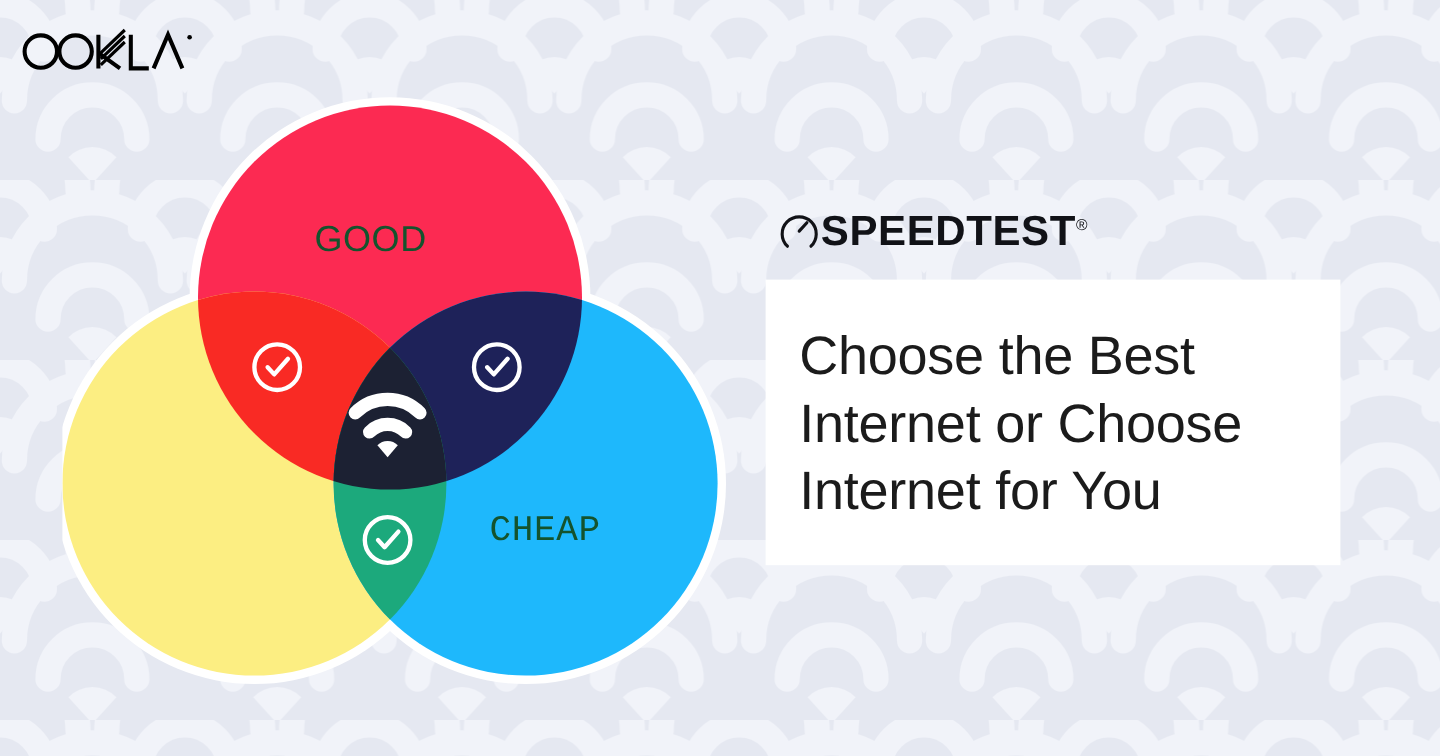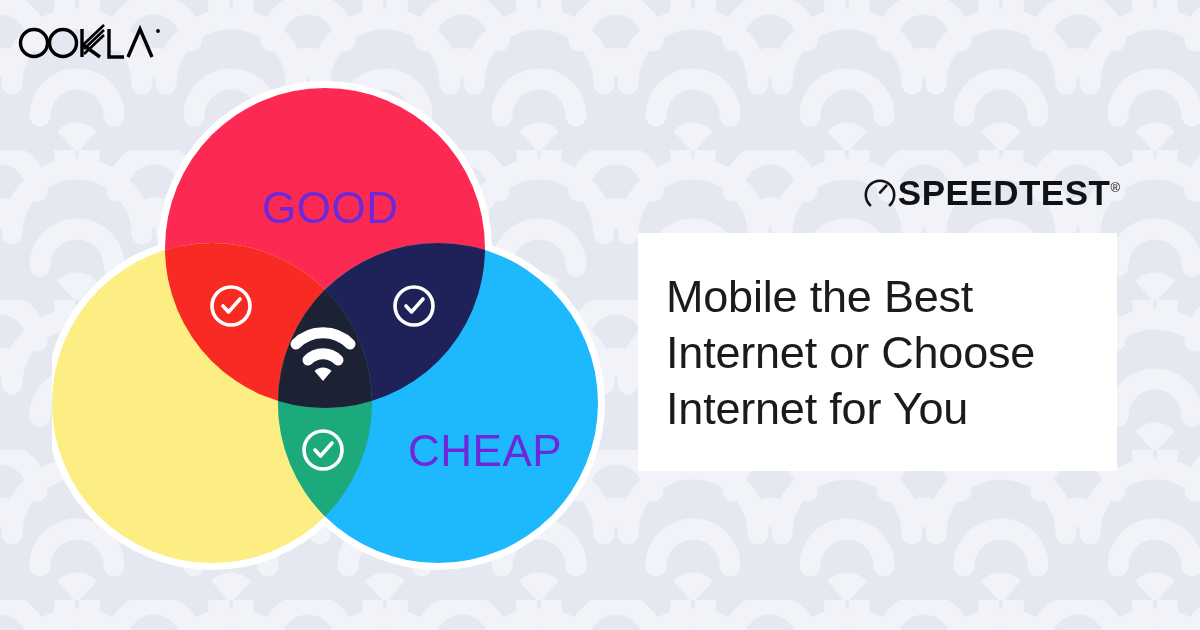--- a/index.html
+++ b/index.html
@@ -45,46 +45,45 @@
     left: 52px;
     top: 58px;
     width: 556px;
     height: 520px;
   }
 
   .venn-label {
     position: absolute;
     font-family: "Liberation Sans", sans-serif;
     font-weight: 400;
-    font-size: 44px;
+    font-size: 30px;
     letter-spacing: 0.5px;
-    color: #6d28d9;
+    color: #14532d;
     white-space: nowrap;
     user-select: none;
   }
   #label-good  { left: 210px; top: 125px; }
   #label-fast  { left: 58px;  top: 368px; }
-  #label-cheap { left: 356px; top: 368px; }
+  #label-cheap { left: 356px; top: 368px; font-family: Liberation Mono, monospace; }
 
   
   #right-col {
     position: absolute;
     left: 638px;
     top: 168px;
     width: 482px;
   }
 
   #speedtest-logo {
     position: relative;
     height: 48px;
     display: flex;
     align-items: center;
     gap: 0;
     padding-left: 10px;
-    justify-content: flex-end;
   }
   #speedtest-gauge { width: 36px; height: 36px; flex: 0 0 auto; }
   #speedtest-word {
     font-family: "Liberation Sans", sans-serif;
     font-weight: bold;
     font-size: 35px;
     letter-spacing: 0.5px;
     color: #111217;
     line-height: 1;
     position: relative;
@@ -255,18 +254,18 @@
       <svg id="speedtest-gauge" viewBox="0 0 36 36" aria-hidden="true">
         <path d="M 8.2 31.2 A 14.2 14.2 0 1 1 27.8 31.2" fill="none" stroke="#111217" stroke-width="2.6" stroke-linecap="round"></path>
         <line x1="18" y1="18.6" x2="24.4" y2="11.6" stroke="#111217" stroke-width="2.6" stroke-linecap="round"></line>
       </svg>
       <div id="speedtest-word">
         <span>SPEEDTEST</span><span id="speedtest-reg">®</span>
       </div>
     </div>
 
     <div id="headline-card">
-      <h1 id="headline"><span>Mobile the Best</span><br><span>Internet or Choose</span><br><span>Internet for You</span></h1>
+      <h1 id="headline"><span>Choose the Best</span><br><span>Internet or Choose</span><br><span>Internet for You</span></h1>
     </div>
 
   </div>
 
 </div>
 
 </body></html>

